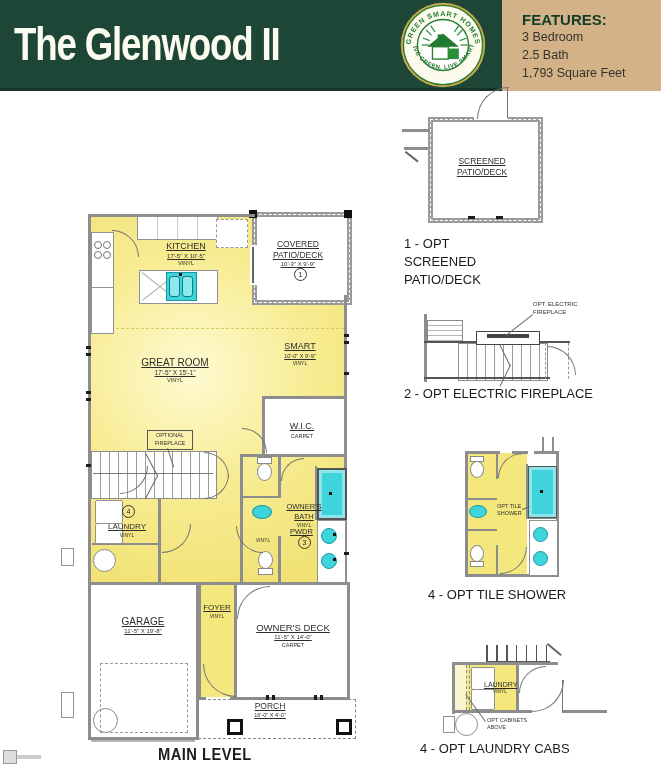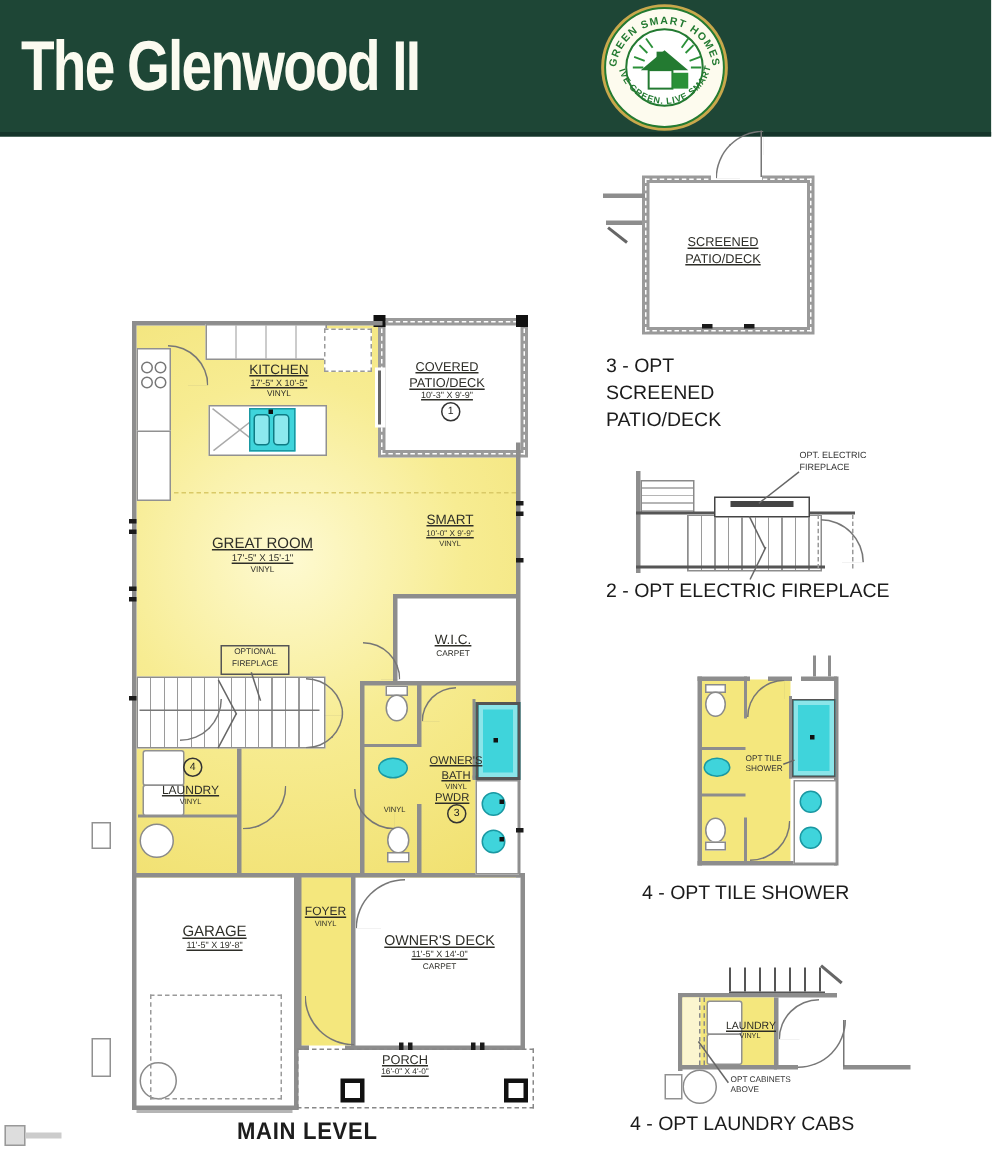--- a/index.html
+++ b/index.html
@@ -53,20 +53,26 @@
                 transform:scaleX(.92);transform-origin:0 0;}
 </style>
 </head>
 <body>
 
 <div id="page">
 
   <div class="header">
     <div class="title">The Glenwood II</div>
   </div>
+  <div class="features">
+    <div class="f-head">FEATURES:</div>
+    <div class="f-item" style="top:30px;">3 Bedroom</div>
+    <div class="f-item" style="top:48px;">2.5 Bath</div>
+    <div class="f-item" style="top:66px;">1,793 Square Feet</div>
+  </div>
   <svg class="abs" style="left:399px;top:1px;width:88px;height:88px;" viewBox="0 0 100 100">
     <defs>
       <path id="lgtop" d="M 13,54 A 37,37 0 0 1 87,54"></path>
       <path id="lgbot" d="M 15,50 A 36,36 0 0 0 85,50"></path>
     </defs>
     <circle cx="50" cy="50" r="48" fill="#c9a84c"></circle>
     <circle cx="50" cy="50" r="45" fill="#fdfbee" stroke="#237a31" stroke-width="1.5"></circle>
     <circle cx="50" cy="50" r="29" fill="#ffffff" stroke="#237a31" stroke-width="1.5"></circle>
     <text font-size="8" font-weight="bold" fill="#237a31" letter-spacing="1">
       <textPath href="#lgtop" startOffset="50%" text-anchor="middle">GREEN SMART HOMES</textPath>
@@ -274,21 +280,21 @@
   <div class="arc arc-tl" style="left:477px;top:87px;width:31px;height:31px;"></div>
   <div class="abs" style="left:507px;top:87px;width:1.3px;height:31px;background:#767676;"></div>
   <div class="w" style="left:402px;top:129px;width:28px;height:2.5px;"></div>
   <div class="w" style="left:404px;top:147px;width:24px;height:2.5px;"></div>
   <div class="line" style="left:406px;top:151px;width:16px;height:2px;transform:rotate(38deg);"></div>
   <div class="win" style="left:468px;top:216px;width:7px;height:3px;"></div>
   <div class="win" style="left:496px;top:216px;width:7px;height:3px;"></div>
   <div class="lbl" style="left:450px;top:156px;width:64px;">
     <div class="nm" style="font-size:8.5px;">SCREENED PATIO/DECK</div>
   </div>
-  <div class="caption" style="left:404px;top:235px;width:106px;">3 - OPT SCREENED PATIO/DECK</div>
+  <div class="caption" style="left:404px;top:235px;width:106px;">1 - OPT SCREENED PATIO/DECK</div>
 
   <div class="w" style="left:424px;top:314px;width:3px;height:68px;"></div>
   <div class="hatch" style="left:427px;top:320px;width:34px;height:20px;"></div>
   <div class="abs" style="left:424px;top:341px;width:146px;height:2px;background:#555;"></div>
   <div class="treads" style="left:458px;top:343px;width:88px;height:36px;"></div>
   <div class="abs" style="left:476px;top:331px;width:62px;height:12px;border:1.5px solid #444;background:#fff;"></div>
   <div class="abs" style="left:487px;top:334px;width:42px;height:4px;background:#444;"></div>
   <div class="abs" style="left:424px;top:377px;width:126px;height:2px;background:#555;"></div>
   <div class="line" style="left:500px;top:344px;width:24px;height:1.4px;transform:rotate(64deg);"></div>
   <div class="line" style="left:511px;top:365px;width:24px;height:1.4px;transform:rotate(116deg);"></div>

